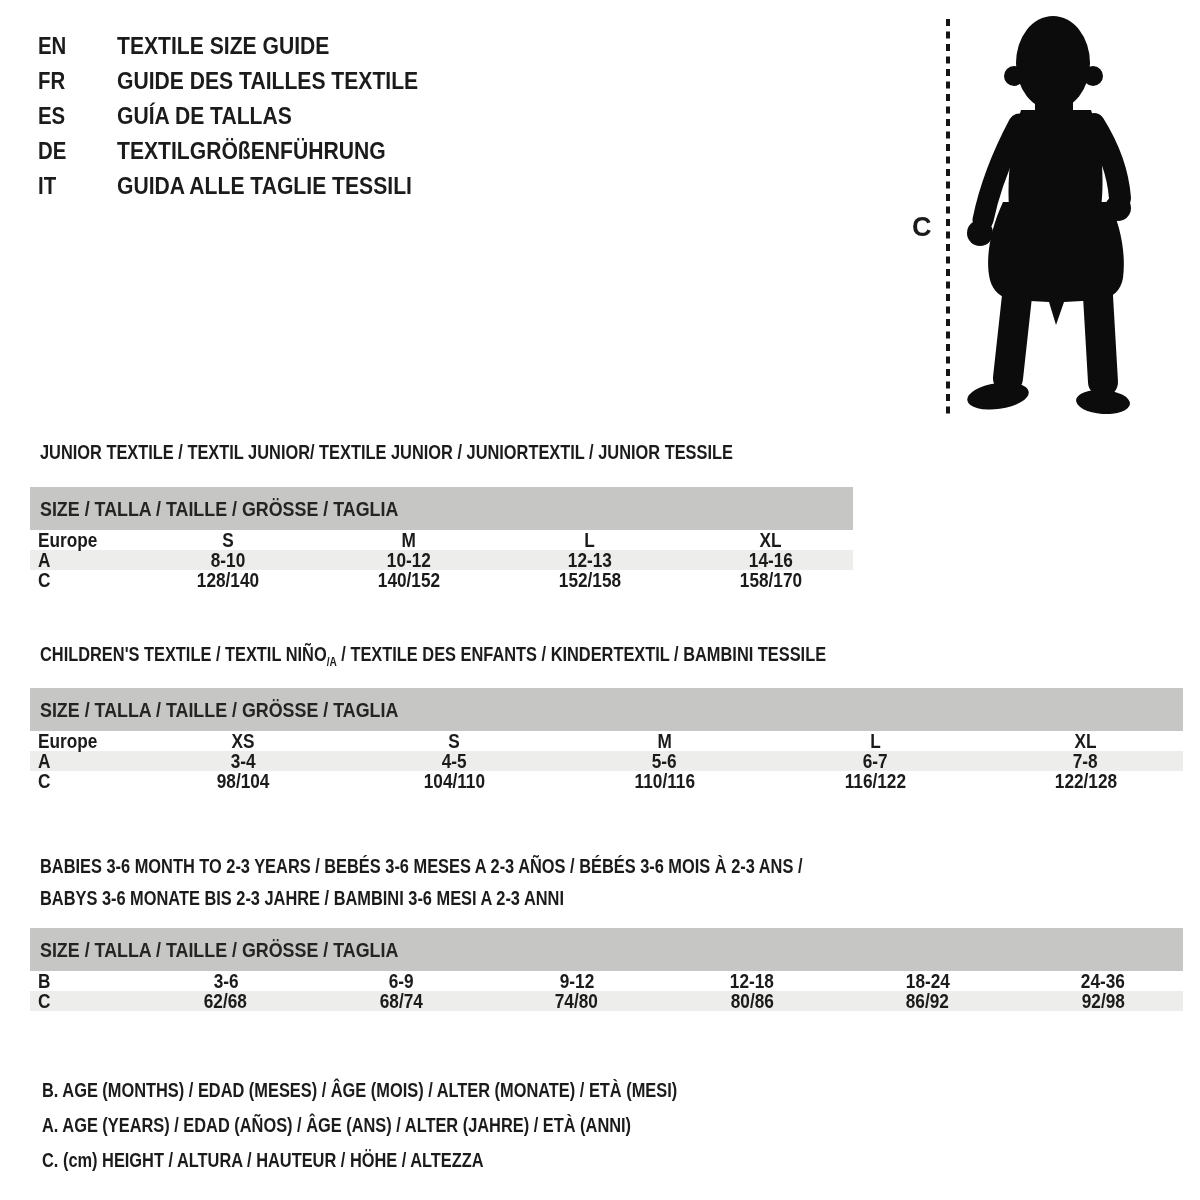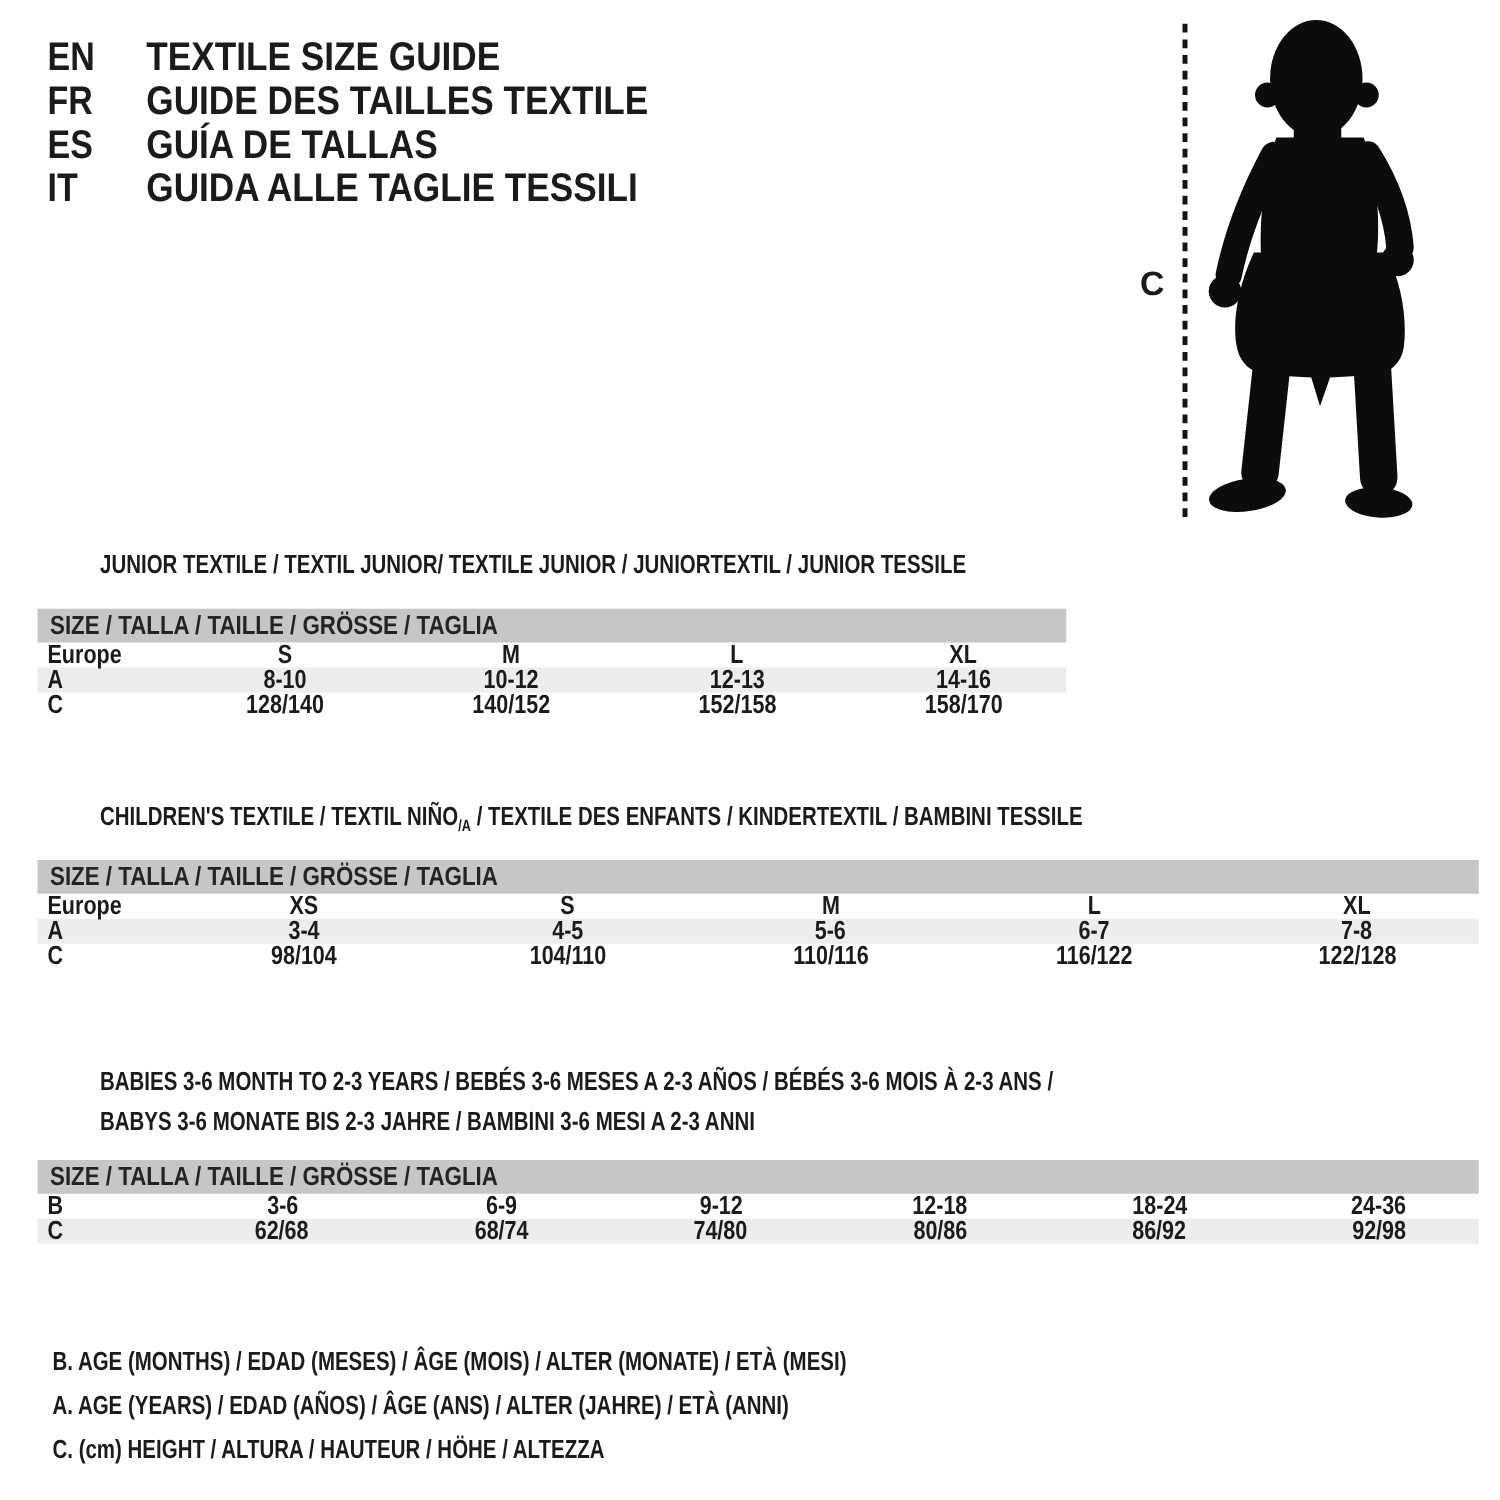--- a/index.html
+++ b/index.html
@@ -10,41 +10,41 @@
     -webkit-font-smoothing:antialiased;
   }
   .sx88,.sx85,.sx80,.sx78{display:inline-block;transform-origin:0 50%;white-space:nowrap;}
   .sx88{transform:scaleX(.88);}
   .sx85{transform:scaleX(.85);}
   .sx80{transform:scaleX(.82);}
   .sx78{transform:scaleX(.78);}
   .ctr{transform-origin:50% 50%;}
 
   
-  .langs{position:absolute;left:38px;top:28px;font-size:32px;font-weight:700;}
+  .langs{position:absolute;left:38px;top:28px;font-size:24px;font-weight:700;}
   .lang-row{display:flex;align-items:center;height:35px;}
   .lang-code{width:79px;}
 
   
   .figure-svg{position:absolute;left:937px;top:14px;}
   .measure-c{position:absolute;left:912px;top:212px;font-size:27px;font-weight:700;}
 
   
-  .sec-head{position:absolute;left:40px;font-size:21px;font-weight:700;white-space:nowrap;margin-left:40px;}
+  .sec-head{position:absolute;left:40px;font-size:21px;font-weight:700;white-space:nowrap;}
   #h-junior{top:440px;}
   #h-children{top:642px;}
   #h-babies{top:850px;line-height:32px;}
   .subA{font-size:13px;vertical-align:-5px;}
 
   
   .table{position:absolute;left:30px;}
   .t-junior{top:487px;width:823px;}
   .t-children{top:688px;width:1153px;}
   .t-babies{top:928px;width:1153px;}
-  .size-bar{height:27px;background:#c6c7c4;display:flex;align-items:center;
+  .size-bar{height:43px;background:#c6c7c4;display:flex;align-items:center;
             padding-left:10px;box-sizing:border-box;font-size:21px;font-weight:700;color:#242424;}
   .row{display:flex;align-items:center;height:20px;font-size:21px;font-weight:700;gap:16px;}
   .row.shade{background:#edeeeb;}
   .cell-label{width:100px;padding-left:8px;box-sizing:border-box;}
   .cell{flex:1;text-align:center;}
 
   
   .legend{position:absolute;left:42px;top:1072px;font-size:21px;font-weight:700;}
   .legend div{height:35px;display:flex;align-items:center;}
 </style>
@@ -56,20 +56,24 @@
     <span class="lang-code"><span class="sx85">EN</span></span>
     <span class="sx88">TEXTILE SIZE GUIDE</span>
   </div>
   <div class="lang-row">
     <span class="lang-code"><span class="sx85">FR</span></span>
     <span class="sx88">GUIDE DES TAILLES TEXTILE</span>
   </div>
   <div class="lang-row">
     <span class="lang-code"><span class="sx85">ES</span></span>
     <span class="sx88">GUÍA DE TALLAS</span>
+  </div>
+  <div class="lang-row">
+    <span class="lang-code"><span class="sx85">DE</span></span>
+    <span class="sx88">TEXTILGRÖßENFÜHRUNG</span>
   </div>
   <div class="lang-row">
     <span class="lang-code"><span class="sx85">IT</span></span>
     <span class="sx88">GUIDA ALLE TAGLIE TESSILI</span>
   </div>
 </div>
 
 <svg class="figure-svg" viewBox="0 0 200 404" width="200" height="404" aria-hidden="true">
   <line x1="11" y1="5" x2="11" y2="400" stroke="#141414" stroke-width="4" stroke-dasharray="7 5.5"></line>
   <g fill="#0c0c0c">

